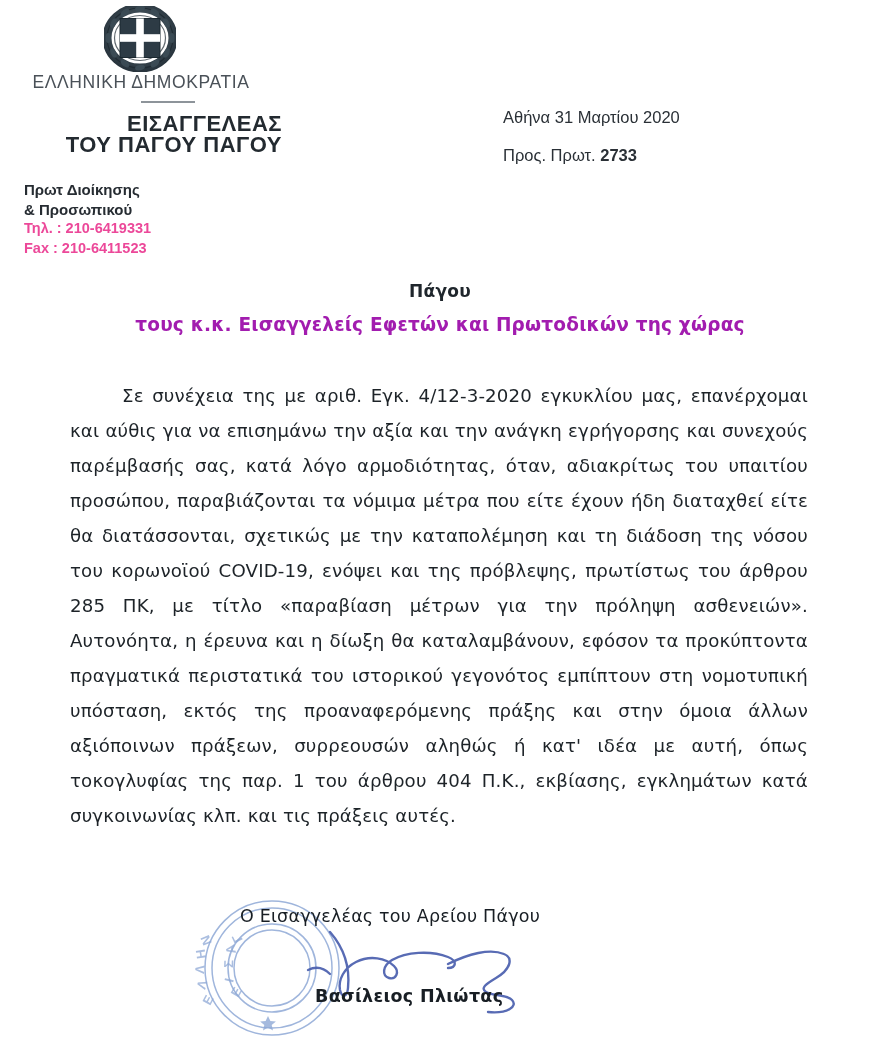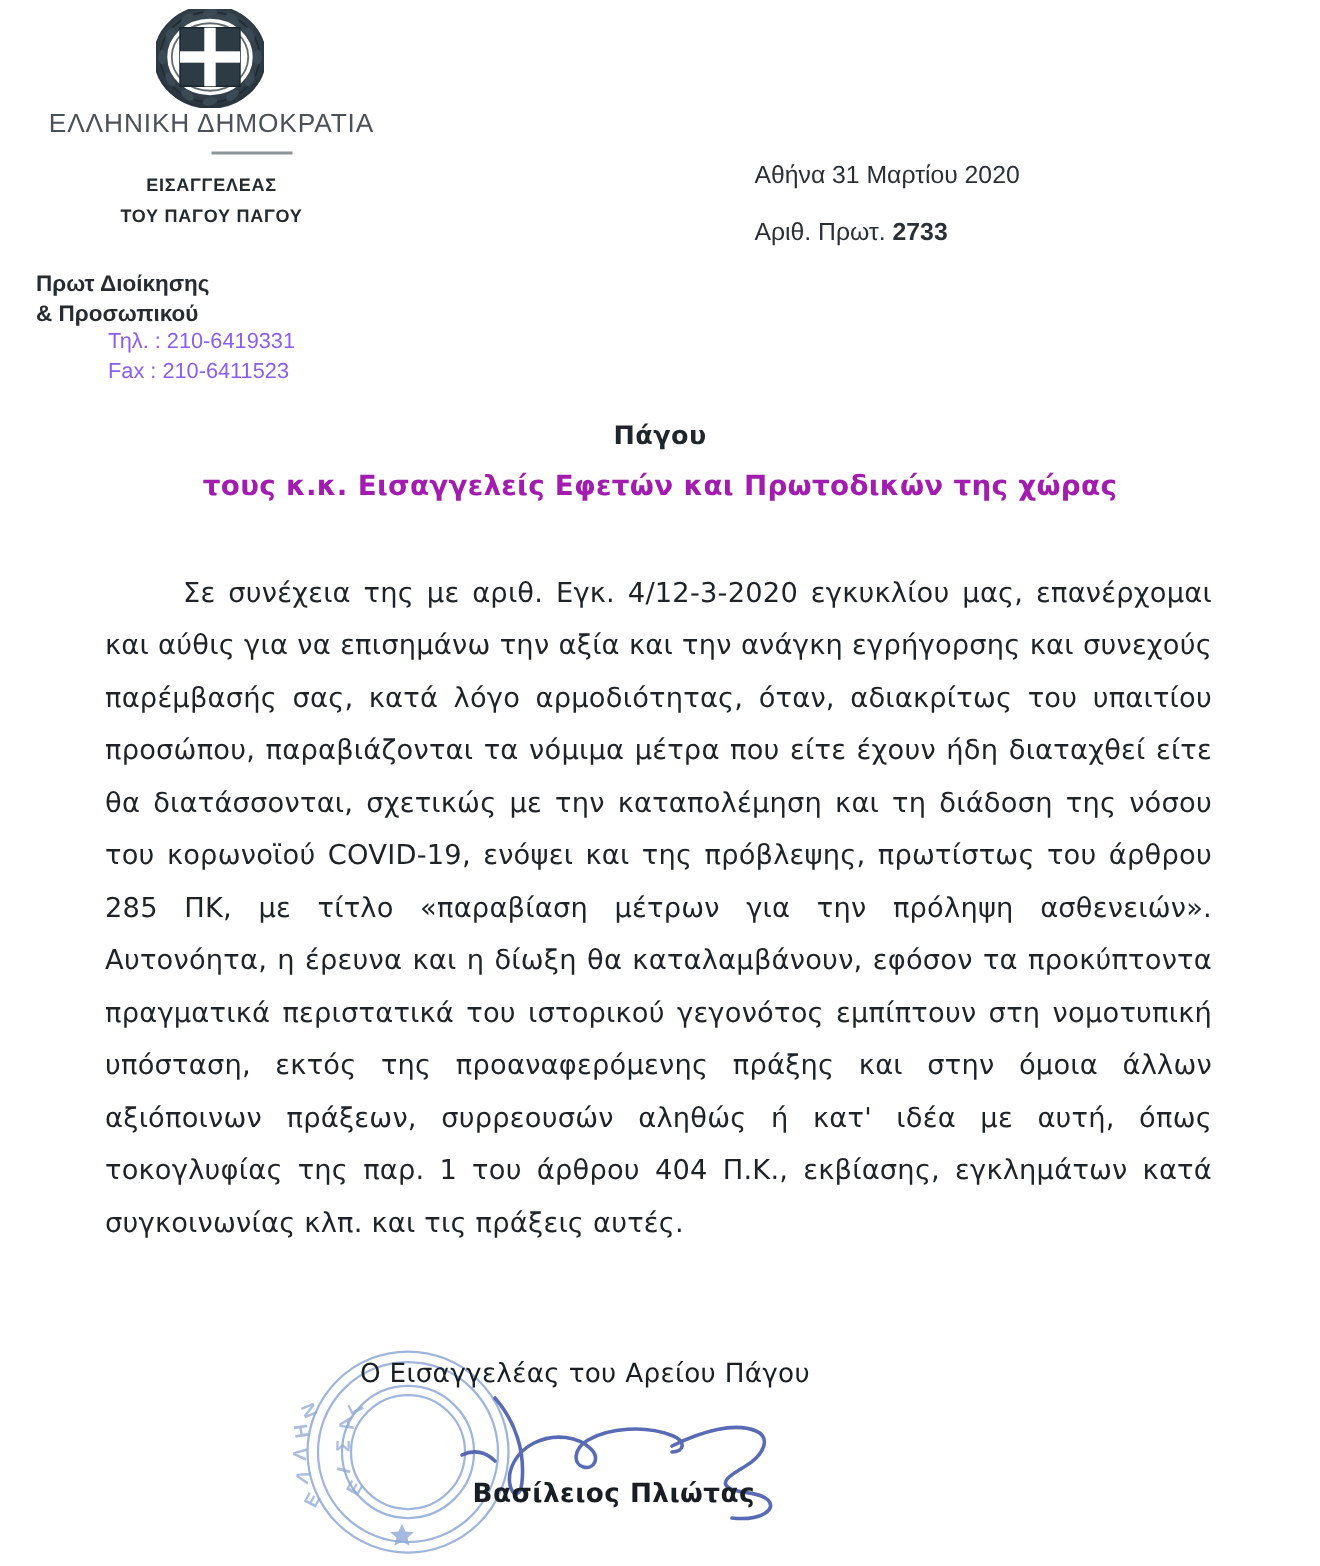--- a/index.html
+++ b/index.html
@@ -63,22 +63,22 @@
     width: 54px;
     height: 0;
     border-top: 2px solid #8d949a;
   }
 
   .office-title {
     position: absolute;
     left: 0;
     top: 113px;
     width: 282px;
-    text-align: center;
-    font-size: 12px;
+    text-align: right;
+    font-size: 22px;
     font-weight: bold;
     line-height: 21px;
     letter-spacing: 0.5px;
     color: #232a30;
     font-family: "Liberation Sans", "DejaVu Sans", sans-serif;
   }
   .office-title div { white-space: nowrap; }
 
   .dept-block {
     position: absolute;
@@ -88,23 +88,22 @@
     font-size: 14.5px;
     line-height: 19.5px;
     color: #262c32;
     font-family: "Liberation Sans", "DejaVu Sans", sans-serif;
   }
   .dept-block .strong {
     font-weight: bold;
     font-size: 15px;
   }
   .dept-block .contact {
-    font-weight: normal;
-    color: #8b5cf6;
-    margin-left: 48px;
+    font-weight: bold;
+    color: #ec4899;
   }
 
   
   .meta-col {
     position: absolute;
     left: 503px;
     top: 108px;
     width: 380px;
     font-size: 16.5px;
     color: #2a3036;
@@ -251,21 +250,21 @@
       <div class="strong">&amp; Προσωπικού</div>
       <div class="contact">Τηλ. : 210-6419331</div>
       <div class="contact">Fax : 210-6411523</div>
     </div>
 
   </div>
 
   <div class="meta-col">
     <div class="meta-row">Αθήνα 31 Μαρτίου 2020</div>
     <div class="meta-row">
-      <span>Αριθ. Πρωτ.</span>
+      <span>Προς. Πρωτ.</span>
       <b>2733</b>
     </div>
   </div>
 
   <div class="recipient">
     <div class="to-label">Πάγου</div>
     <div class="to-body">τους κ.κ. Εισαγγελείς Εφετών και Πρωτοδικών της χώρας</div>
   </div>
 
   <div class="body-text">

